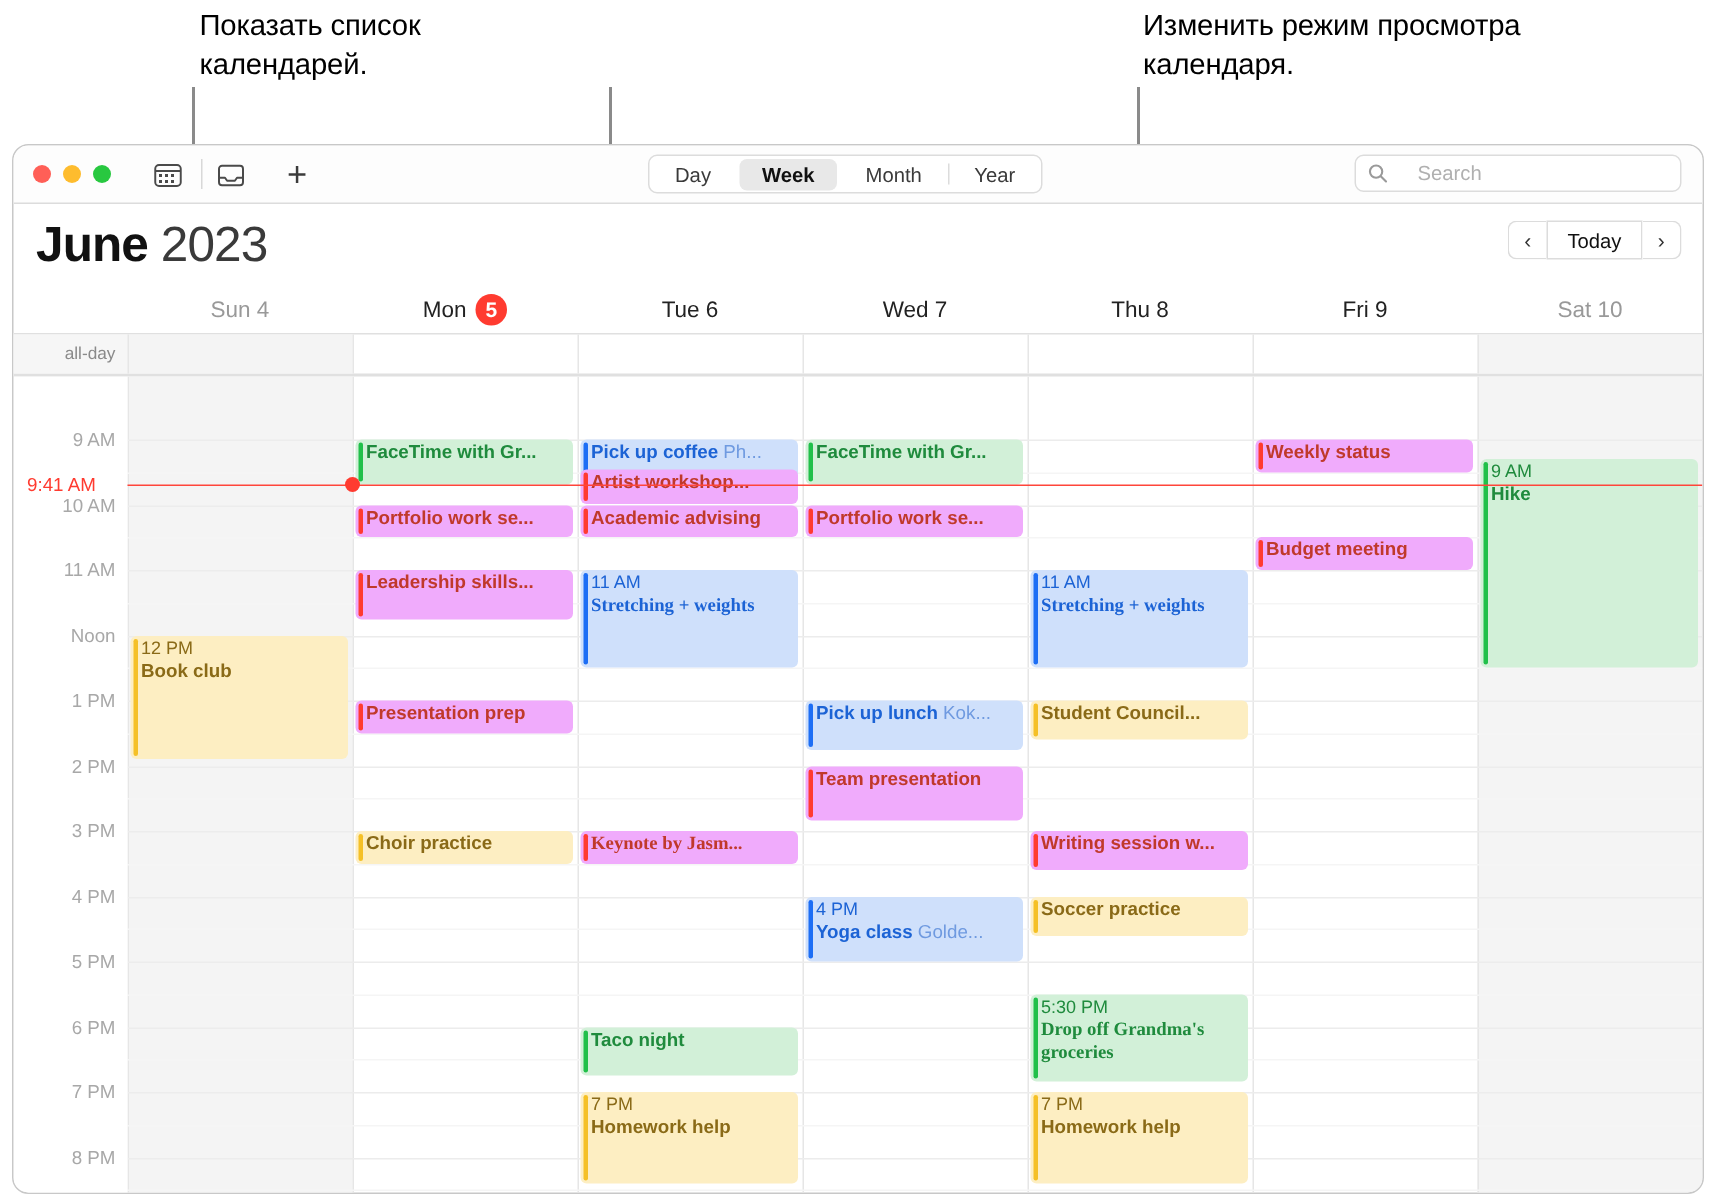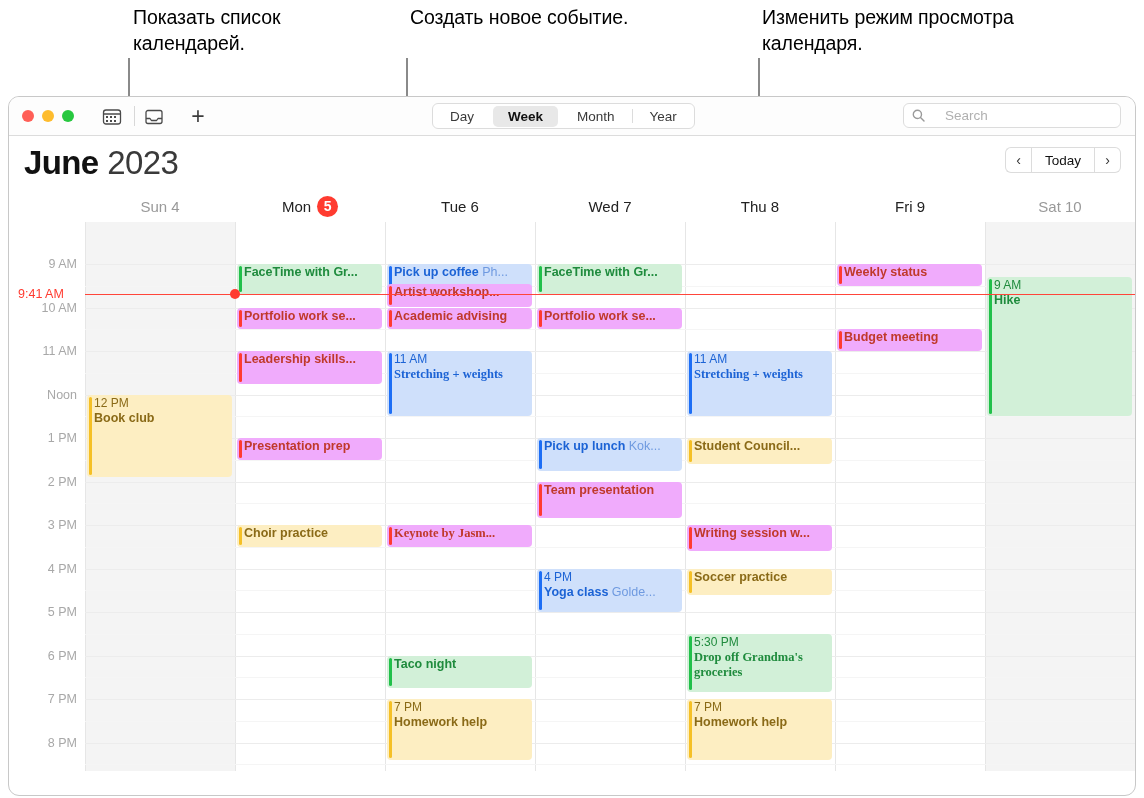--- a/index.html
+++ b/index.html
@@ -135,21 +135,20 @@
   .nowdot{position:absolute;width:10px;height:10px;border-radius:50%;
     background:#ff3b30;z-index:7;}
   .nowlabel{position:absolute;font-size:12.5px;color:#ff3b30;font-weight:500;
     transform:translateY(-50%);white-space:nowrap;z-index:7;}
 </style>
 </head>
 <body>
 
 <div class="callouts">
   <div class="callout" id="callout-1">Показать список календарей.</div>
-  <div class="callout" id="callout-2">Создать новое событие.</div>
   <div class="callout" id="callout-3">Изменить режим просмотра календаря.</div>
 
   <div class="leader leader-v" style="left:108px;top:58px;height:52px;"></div>
 
   <div class="leader leader-v" style="left:386px;top:58px;height:53px;"></div>
   <div class="leader leader-h" style="left:198px;top:111px;width:189px;"></div>
 
   <div class="leader leader-v" style="left:738px;top:58px;height:53px;"></div>
   <div class="leader leader-h" style="left:716px;top:111px;width:23px;"></div>
 </div>
@@ -234,20 +233,30 @@
         <span>Thu 8</span>
       </div>
       <div class="dh-cell" style="left: 826px; width: 150px;">
         <span>Fri 9</span>
       </div>
       <div class="dh-cell weekend" style="left: 976px; width: 150px;">
         <span>Sat 10</span>
       </div>
     </div>
 
+  <div class="allday" id="allday">
+    <div class="allday-label">all-day</div>
+  <div class="allday-cell weekend" style="left: 76px; width: 150px;"></div>
+      <div class="allday-cell" style="left: 226px; width: 150px;"></div>
+      <div class="allday-cell" style="left: 376px; width: 150px;"></div>
+      <div class="allday-cell" style="left: 526px; width: 150px;"></div>
+      <div class="allday-cell" style="left: 676px; width: 150px;"></div>
+      <div class="allday-cell" style="left: 826px; width: 150px;"></div>
+      <div class="allday-cell weekend" style="left: 976px; width: 150px;"></div>
+    </div>
 
   <div class="grid" id="grid">
     <div class="gutter">
         <div class="tlabel" style="top: 42px;">9 AM</div>
         <div class="tlabel" style="top: 85.5px;">10 AM</div>
         <div class="tlabel" style="top: 129px;">11 AM</div>
         <div class="tlabel" style="top: 172.5px;">Noon</div>
         <div class="tlabel" style="top: 216px;">1 PM</div>
         <div class="tlabel" style="top: 259.5px;">2 PM</div>
         <div class="tlabel" style="top: 303px;">3 PM</div>

